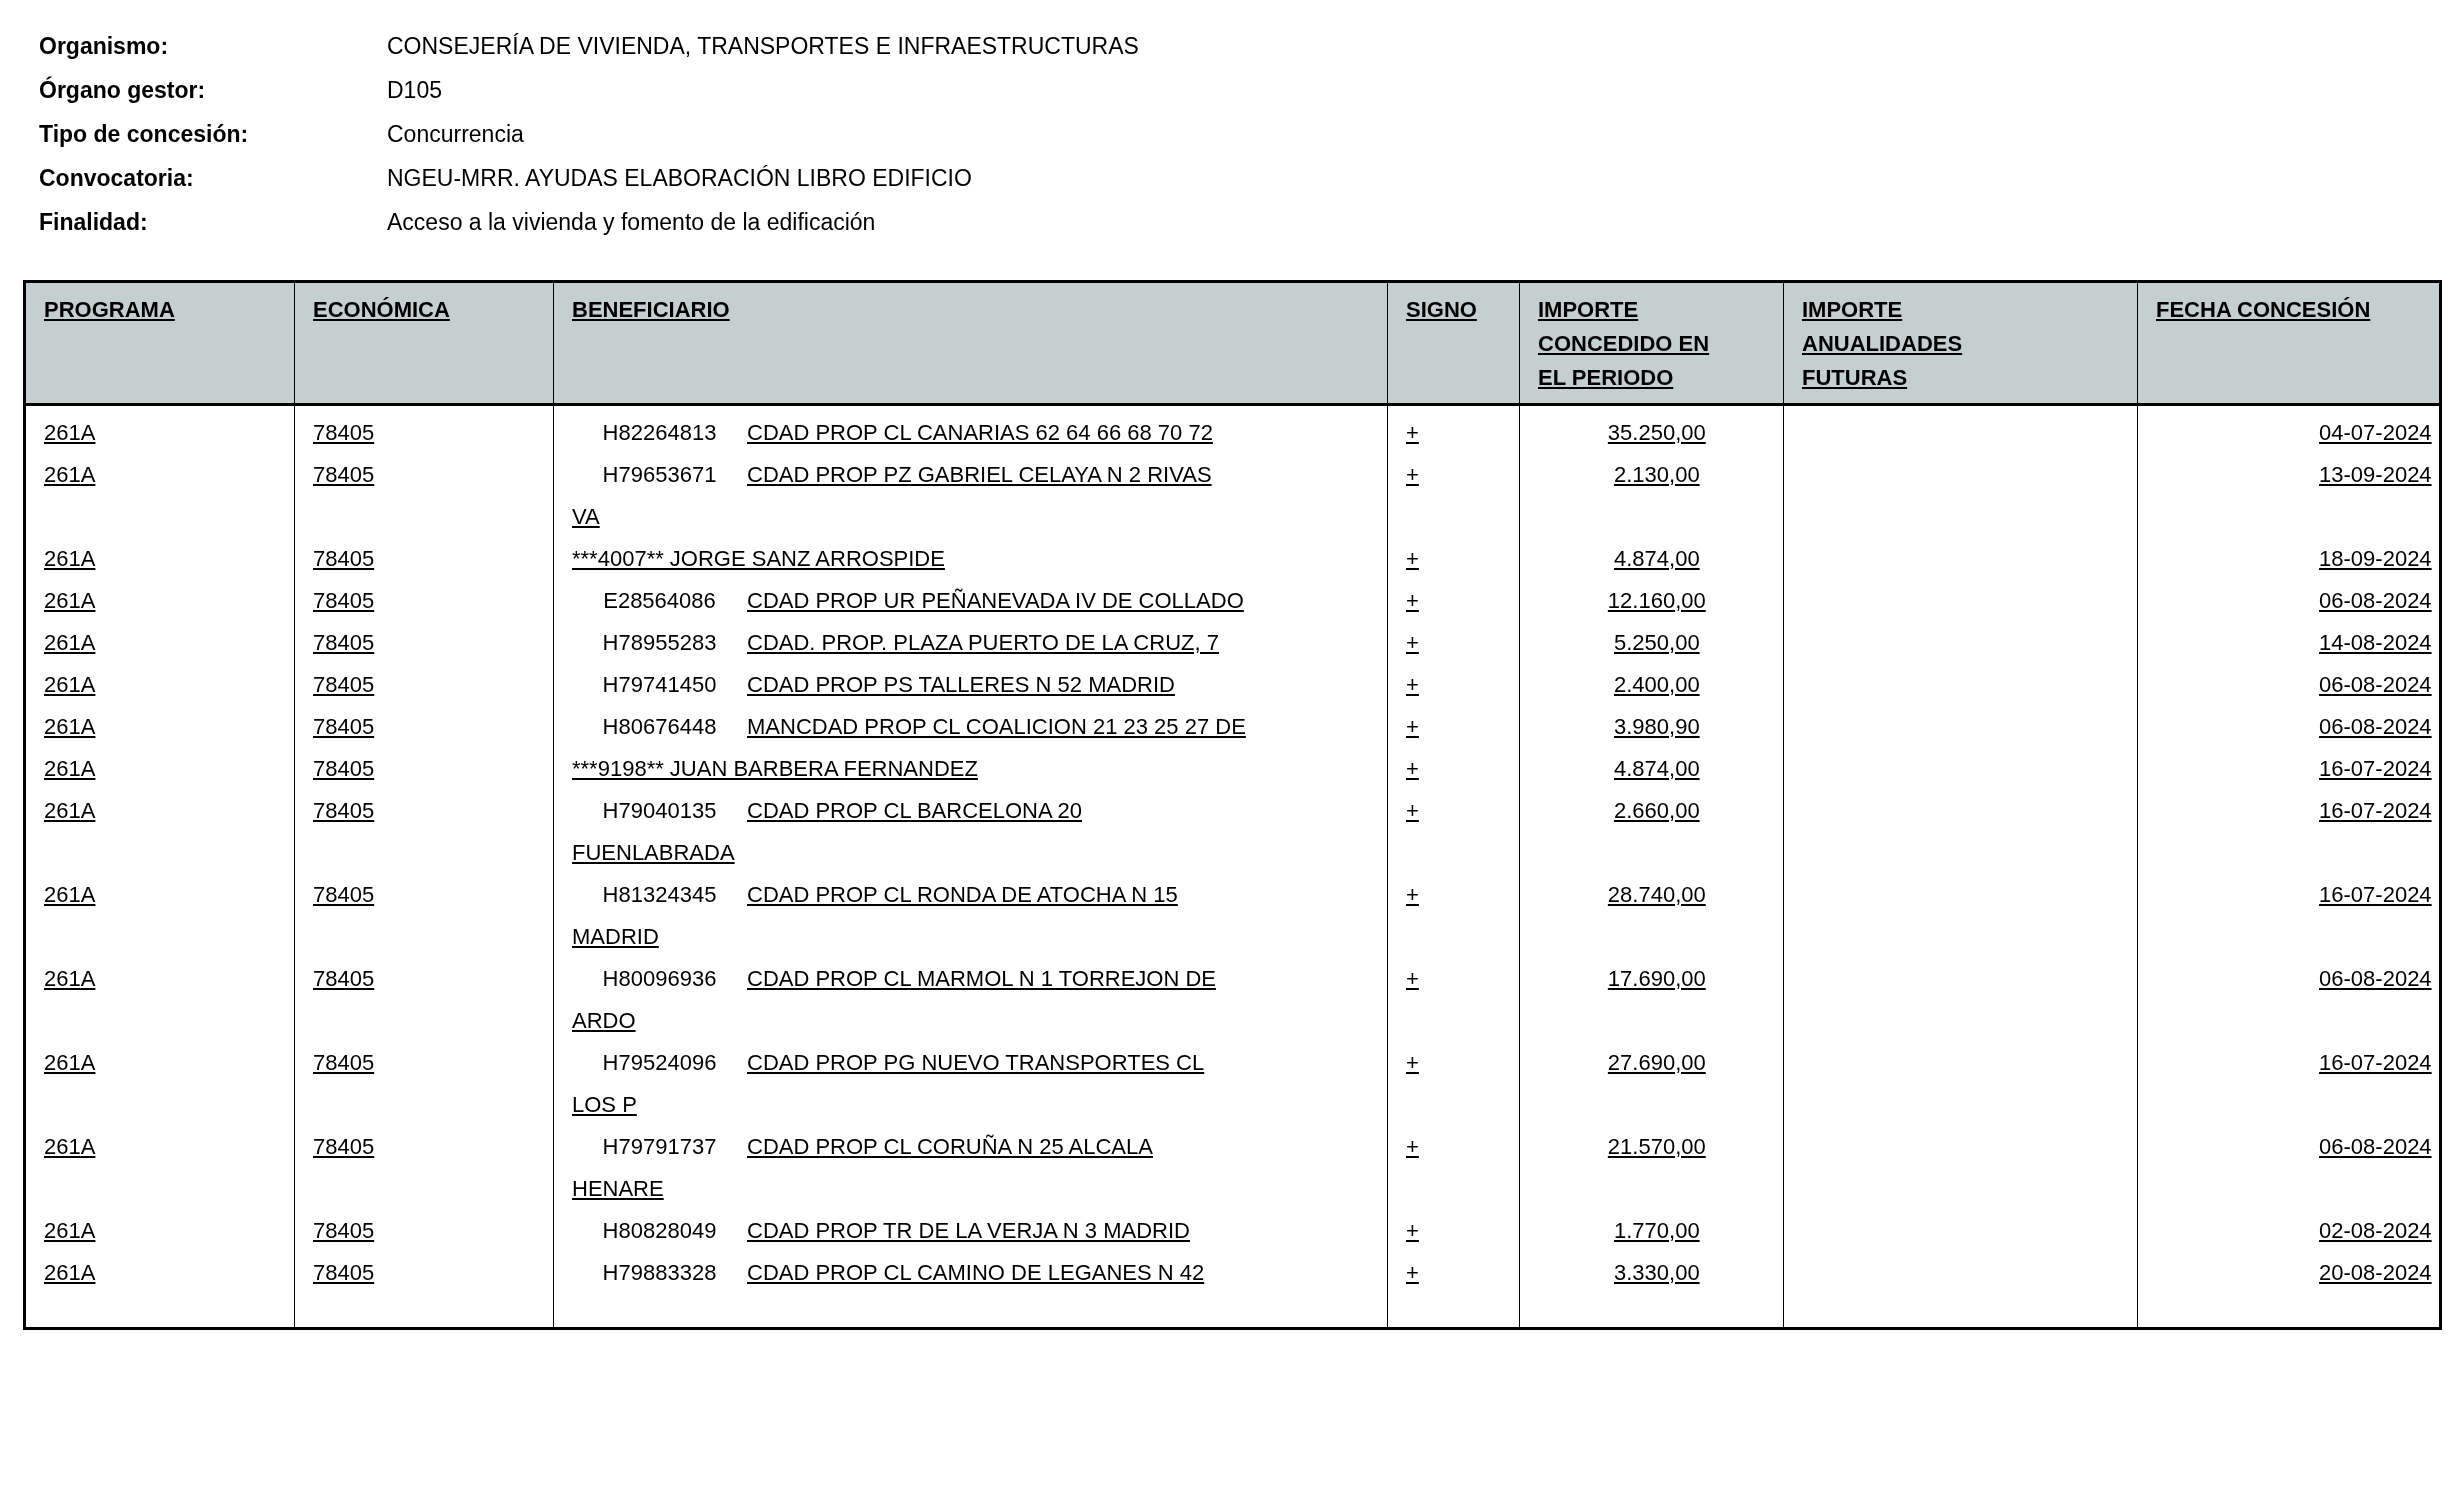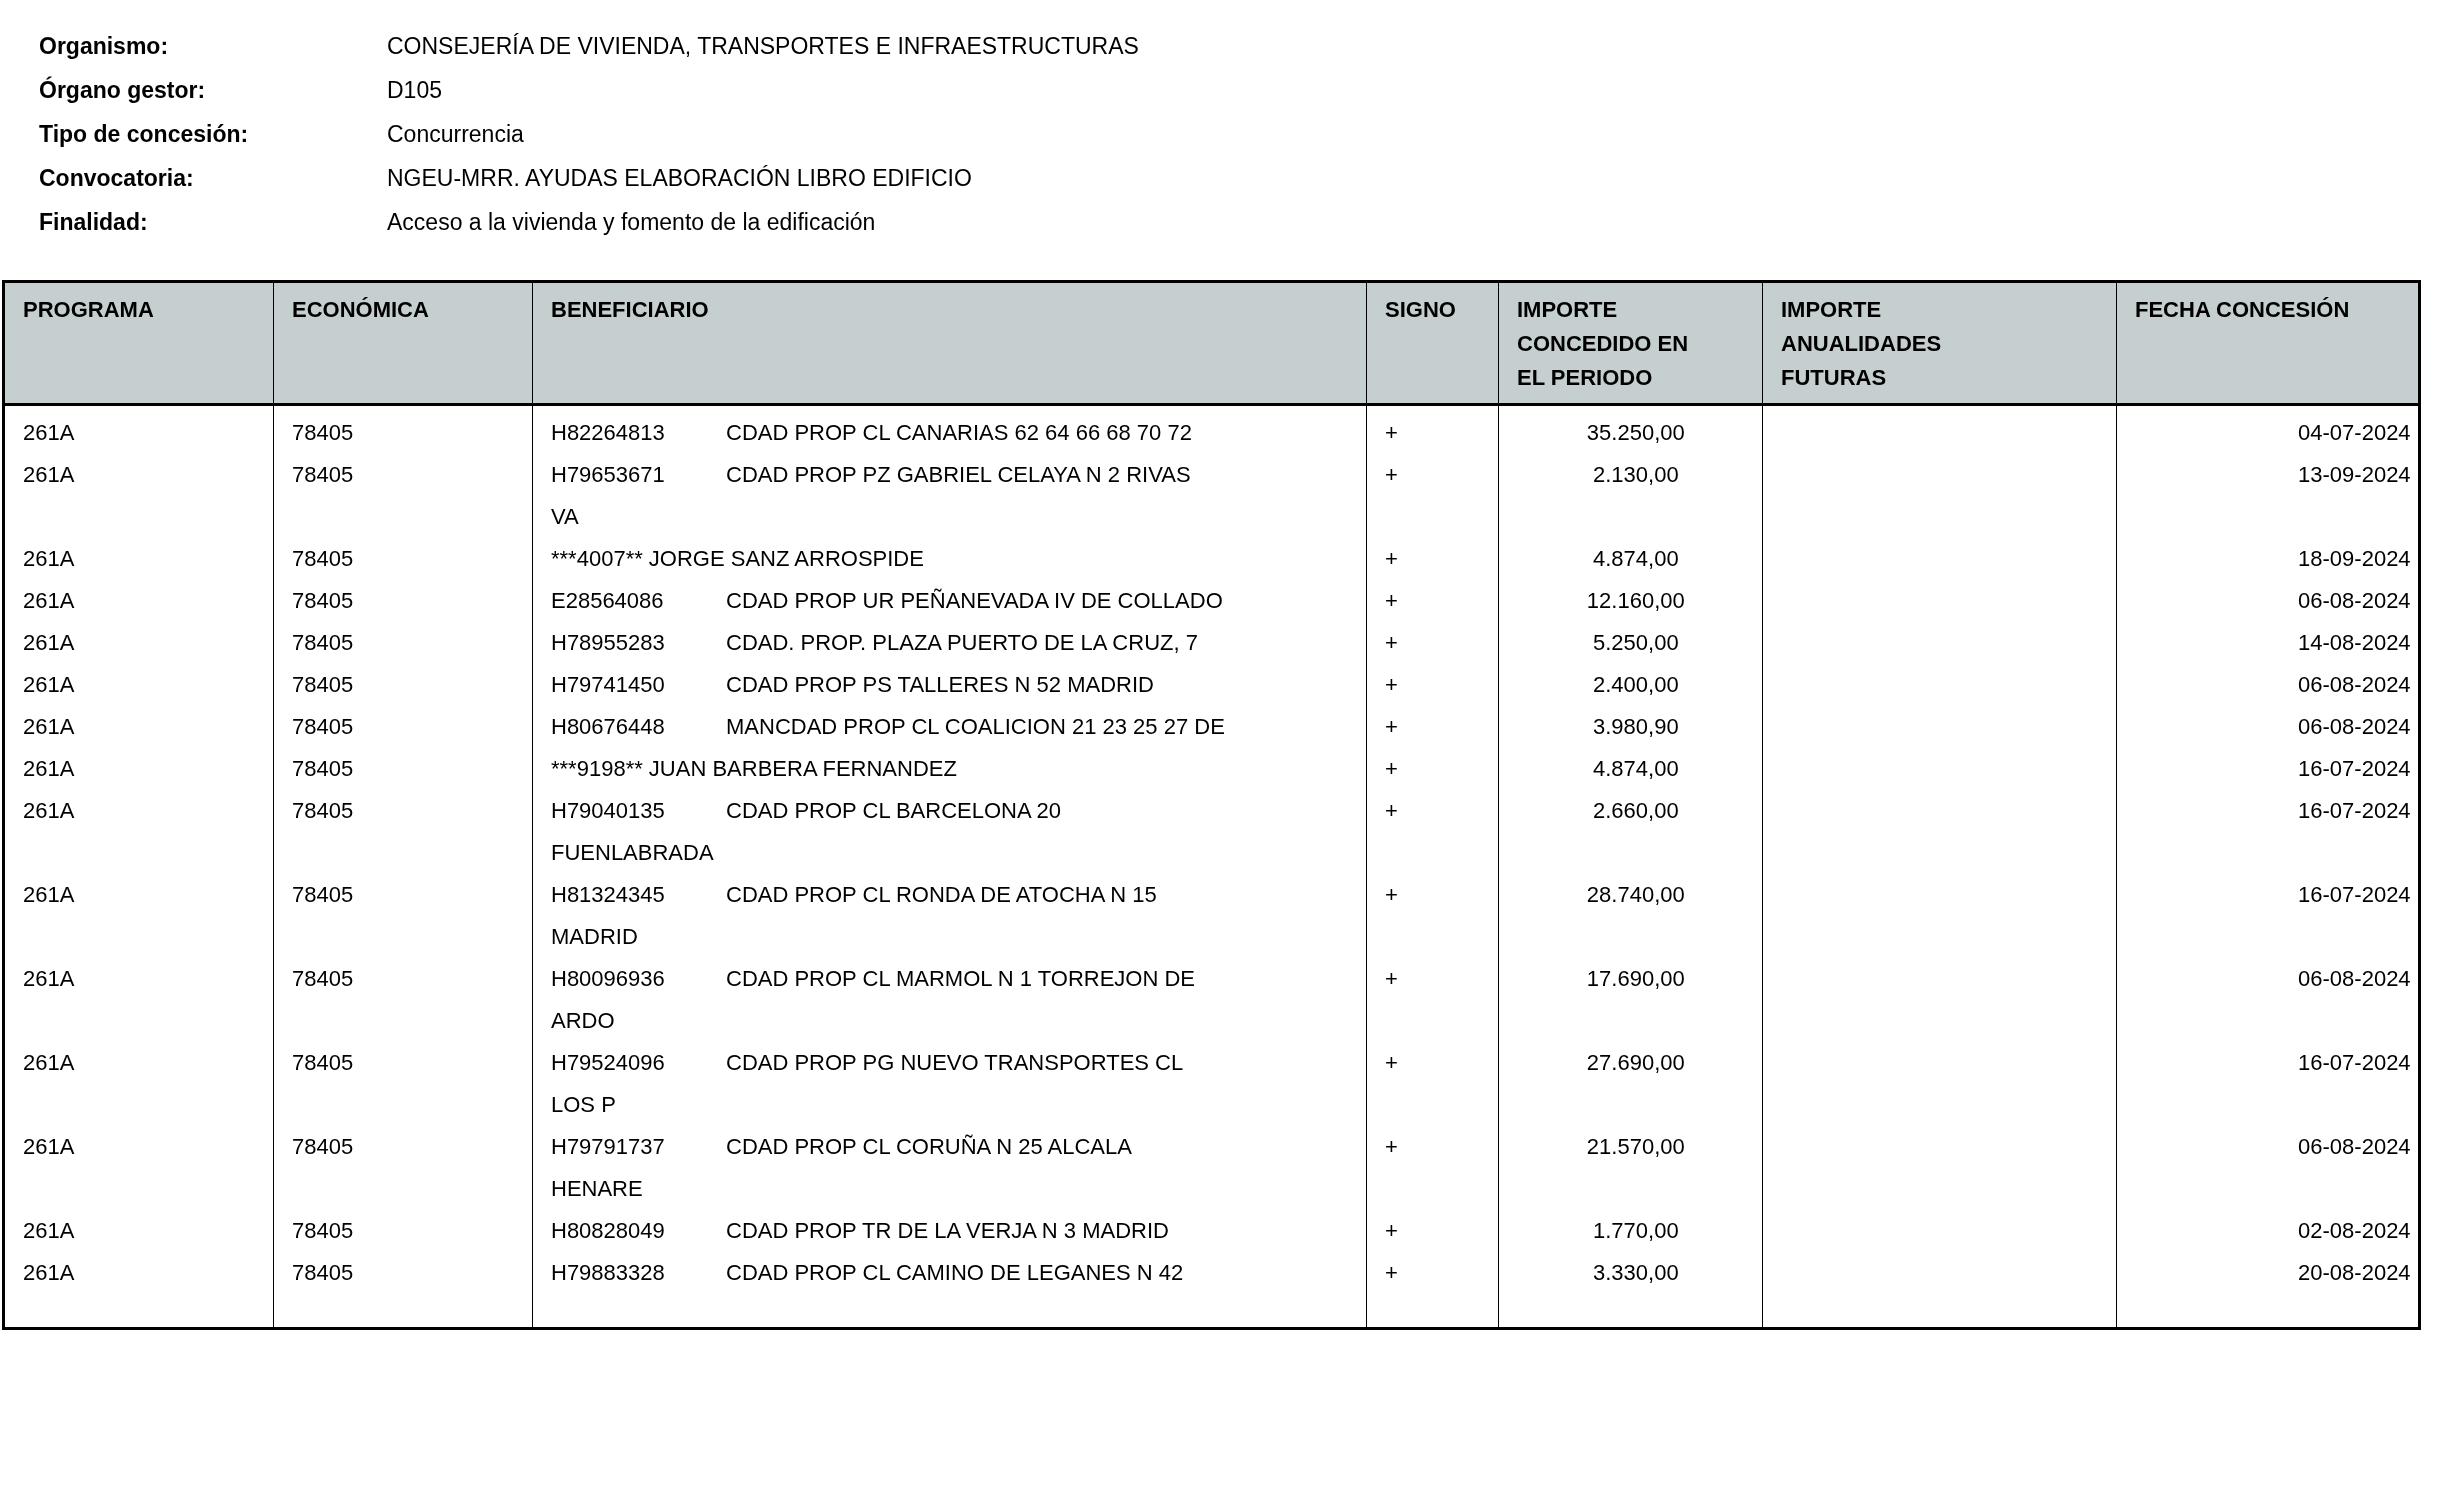--- a/index.html
+++ b/index.html
@@ -17,22 +17,23 @@
   .meta { padding: 24px 0 0 39px; }
   .meta-row { display: flex; line-height: 44px; font-size: 23px; }
   .meta-label { font-weight: bold; flex: 0 0 348px; width: 348px; }
   .meta-value { flex: 1 1 auto; }
 
   
   table.grants {
     border-collapse: collapse;
     table-layout: fixed;
     width: 2415px;
-    margin: 36px 0 0 2px;
+    margin: 36px 0 0 23px;
     border: 3px solid #000;
+    text-decoration: underline;
   }
   table.grants th {
     background: #c6cfcf;
     border: 1.5px solid #000;
     border-bottom: 3px solid #000;
     font-size: 22px;
     font-weight: bold;
     text-align: left;
     vertical-align: top;
     line-height: 34px;
@@ -43,21 +44,21 @@
     border-right: 1.5px solid #000;
     font-size: 22px;
     vertical-align: top;
     line-height: 42px;
     padding: 0 7.4px 0 18px;
   }
   tbody tr:first-child td { padding-top: 6px; }
   tbody tr:last-child td { padding-bottom: 33px; }
 
   td.col-beneficiario { white-space: nowrap; }
-  .ben-id { display: inline-block; width: 175px; }
+  .ben-id { display: inline-block; width: 175px; text-align: center; }
   td.col-signo { padding-left: 27px; }
   td.col-importe_concedido { text-align: center; padding-right: 13.4px; }
   td.col-fecha_concesion { padding-left: 18px; text-align: right; }
 
   
   .footnote {
     margin: 93px 0 0 86px;
     font-size: 22px;
     font-weight: bold;
     font-style: italic;

